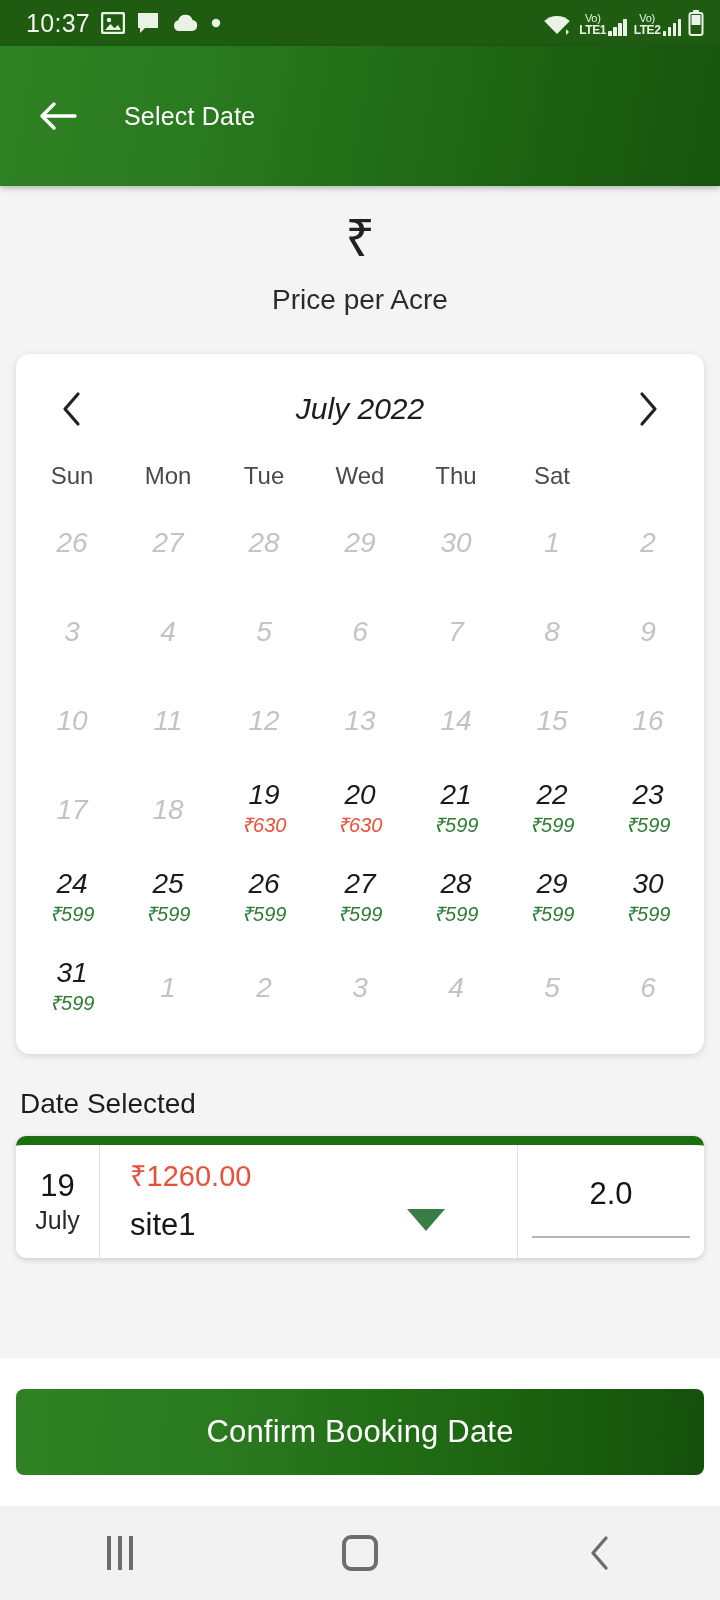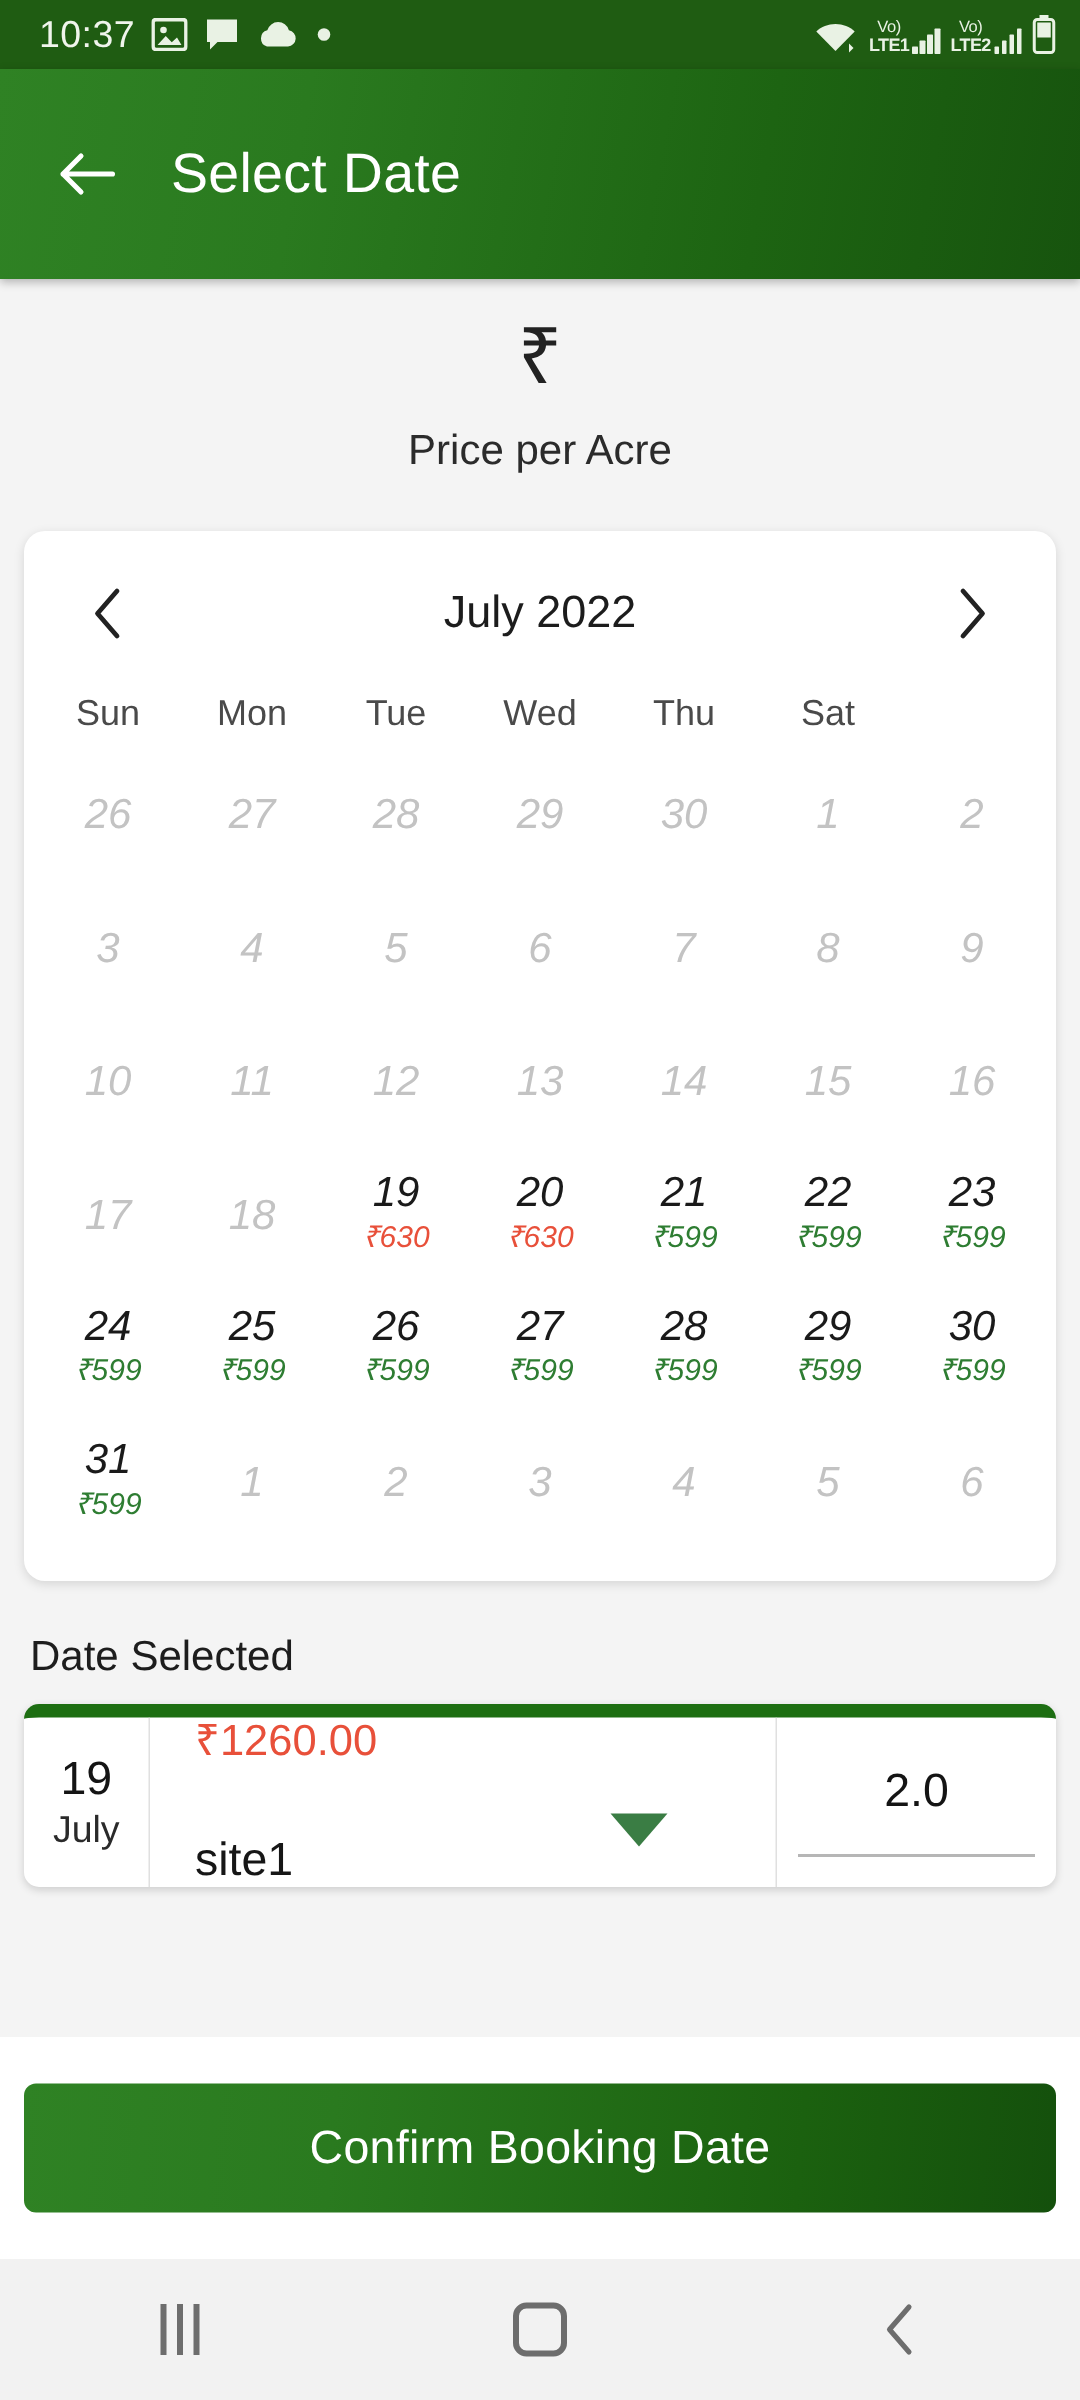--- a/index.html
+++ b/index.html
@@ -32,35 +32,35 @@
   .bars i:nth-child(3){height:13px}.bars i:nth-child(4){height:17px}
 
   
   .appbar {
     height: 140px; flex: 0 0 140px;
     background: linear-gradient(100deg, #2f8224 0%, #2a7a1f 28%, #1d6412 70%, #17540e 100%);
     display: flex; align-items: center; padding: 0 0 0 34px;
     box-shadow: 0 2px 6px rgba(0,0,0,.28); position: relative; z-index: 5;
   }
   .back-arrow { width: 48px; height: 48px; display: flex; align-items: center; justify-content: center; }
-  .appbar-title { color: #fff; font-size: 37px; margin-left: 32px; letter-spacing: .2px; }
+  .appbar-title { color: #fff; font-size: 25px; margin-left: 42px; letter-spacing: .2px; }
 
   
   .content { flex: 1 1 auto; background: #f4f4f4; overflow: hidden; position: relative; }
 
   .price-head { padding-top: 26px; text-align: center; }
   .rupee-big { font-size: 52px; color: #222; line-height: 1; font-weight: 500; }
   .price-label { font-size: 28px; color: #2b2b2b; margin-top: 20px; }
 
   
   .cal-card {
     margin: 38px 16px 0 16px; background: #fff; border-radius: 14px;
     box-shadow: 0 2px 7px rgba(0,0,0,.13); padding: 26px 8px 22px 8px;
   }
-  .cal-head { display: flex; align-items: center; justify-content: space-between; padding: 0 22px; height: 58px; }
+  .cal-head { display: flex; align-items: center; justify-content: space-between; padding: 0 22px; height: 58px; font-style: italic; }
   .cal-nav { width: 52px; height: 52px; display: flex; align-items: center; justify-content: center; }
   .cal-title { font-size: 30px; color: #1c1c1c; }
 
   .grid { display: grid; grid-template-columns: repeat(7, 1fr); }
   .dow { text-align: center; font-size: 24px; color: #4a4a4a; padding: 24px 0 8px 0; }
 
   .cell { height: 89px; display: flex; flex-direction: column; align-items: center; justify-content: center; font-style: italic; }
   .cell .d { font-size: 28px; color: #1a1a1a; line-height: 1.05; }
   .cell.off .d { color: #c3c3c3; }
   .cell .p { font-size: 20px; margin-top: 6px; line-height: 1; }
@@ -72,21 +72,21 @@
   .sel-title { font-size: 28px; color: #1d1d1d; margin: 34px 0 0 20px; }
   .sel-card {
     margin: 16px 16px 0 16px; background: #fff; border-radius: 10px;
     box-shadow: 0 2px 6px rgba(0,0,0,.16); border-top: 9px solid #1d6e12;
     display: flex; height: 122px; overflow: hidden;
   }
   .sel-date { width: 84px; display: flex; flex-direction: column; align-items: center; justify-content: center;
               border-right: 1px solid #e0e0e0; padding: 0 6px; }
   .sel-date .dnum { font-size: 31px; color: #141414; line-height: 1.25; }
   .sel-date .dmon { font-size: 25px; color: #2a2a2a; line-height: 1.25; }
-  .sel-mid { flex: 1 1 auto; display: flex; flex-direction: column; justify-content: space-between; padding: 0 16px 0 30px; position: relative;
+  .sel-mid { flex: 1 1 auto; display: flex; flex-direction: column; justify-content: center; padding: 0 16px 0 30px; position: relative;
              border-right: 1px solid #e0e0e0; }
   .sel-amount { font-size: 29px; color: #e8503a; line-height: 1.15; }
   .sel-site { font-size: 31px; color: #161616; margin-top: 14px; }
   .caret { position: absolute; right: 72px; top: 64px; width: 0; height: 0;
            border-left: 19px solid transparent; border-right: 19px solid transparent; border-top: 22px solid #3a7d44; }
   .sel-qty { width: 186px; display: flex; flex-direction: column; align-items: center; justify-content: center; padding-top: 10px; }
   .qty-val { font-size: 31px; color: #141414; }
   .qty-underline { width: 158px; height: 2px; background: #b6b6b6; margin-top: 24px; }
 
   

